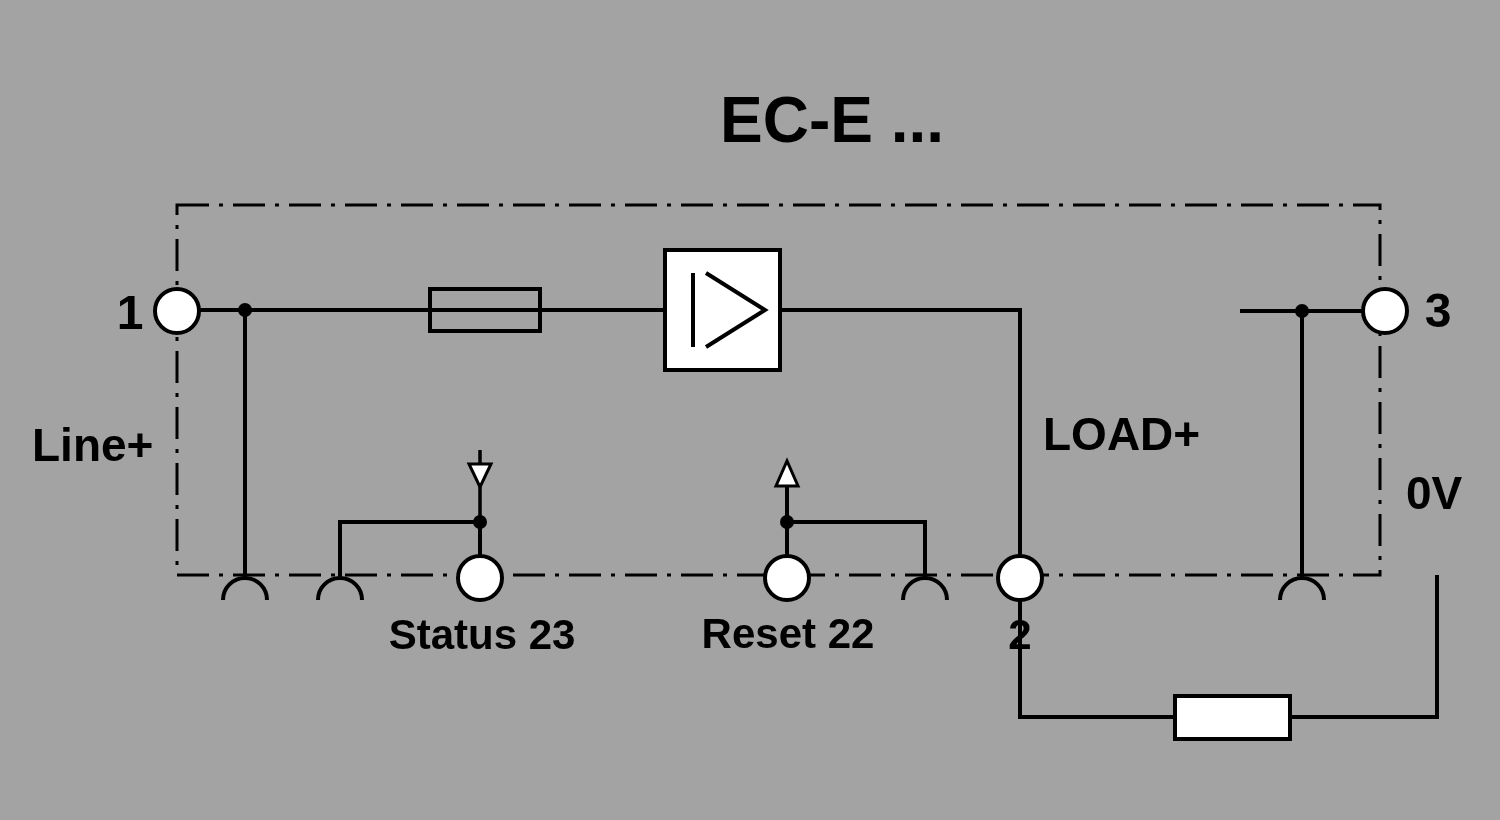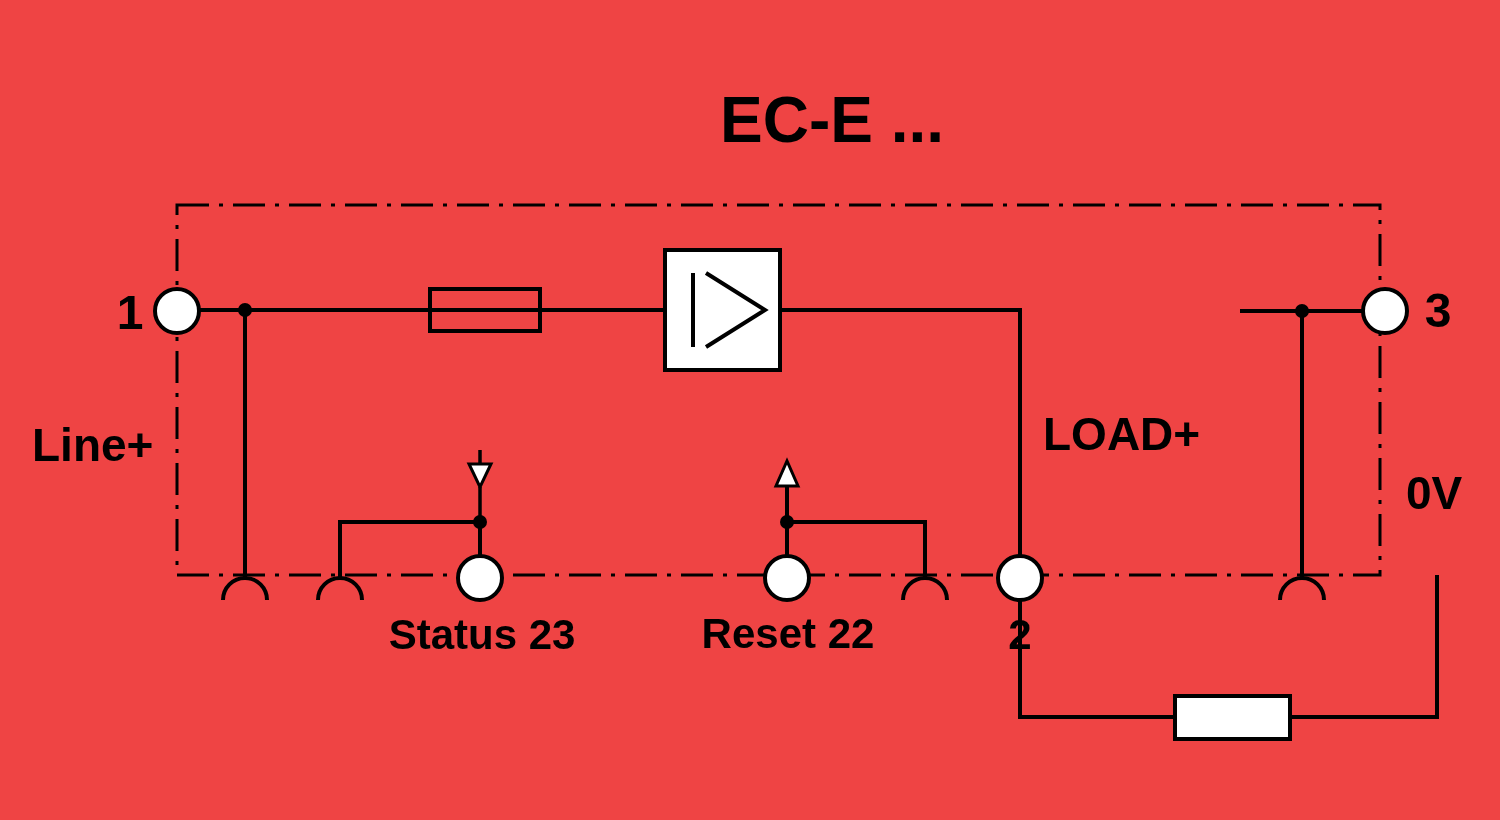--- a/index.html
+++ b/index.html
@@ -4,21 +4,21 @@
 <style>
   html, body {
     margin: 0;
     padding: 0;
     background: #ffffff;
   }
   .stage {
     position: relative;
     width: 1500px;
     height: 820px;
-    background: #ef4444;
+    background: #a3a3a3;
     overflow: hidden;
   }
   svg text {
     font-family: "Liberation Sans", "DejaVu Sans", sans-serif;
     font-weight: bold;
     fill: #000000;
   }
   .t-title  { font-size: 64px; }
   .t-term   { font-size: 48px; }
   .t-rail   { font-size: 46px; }

